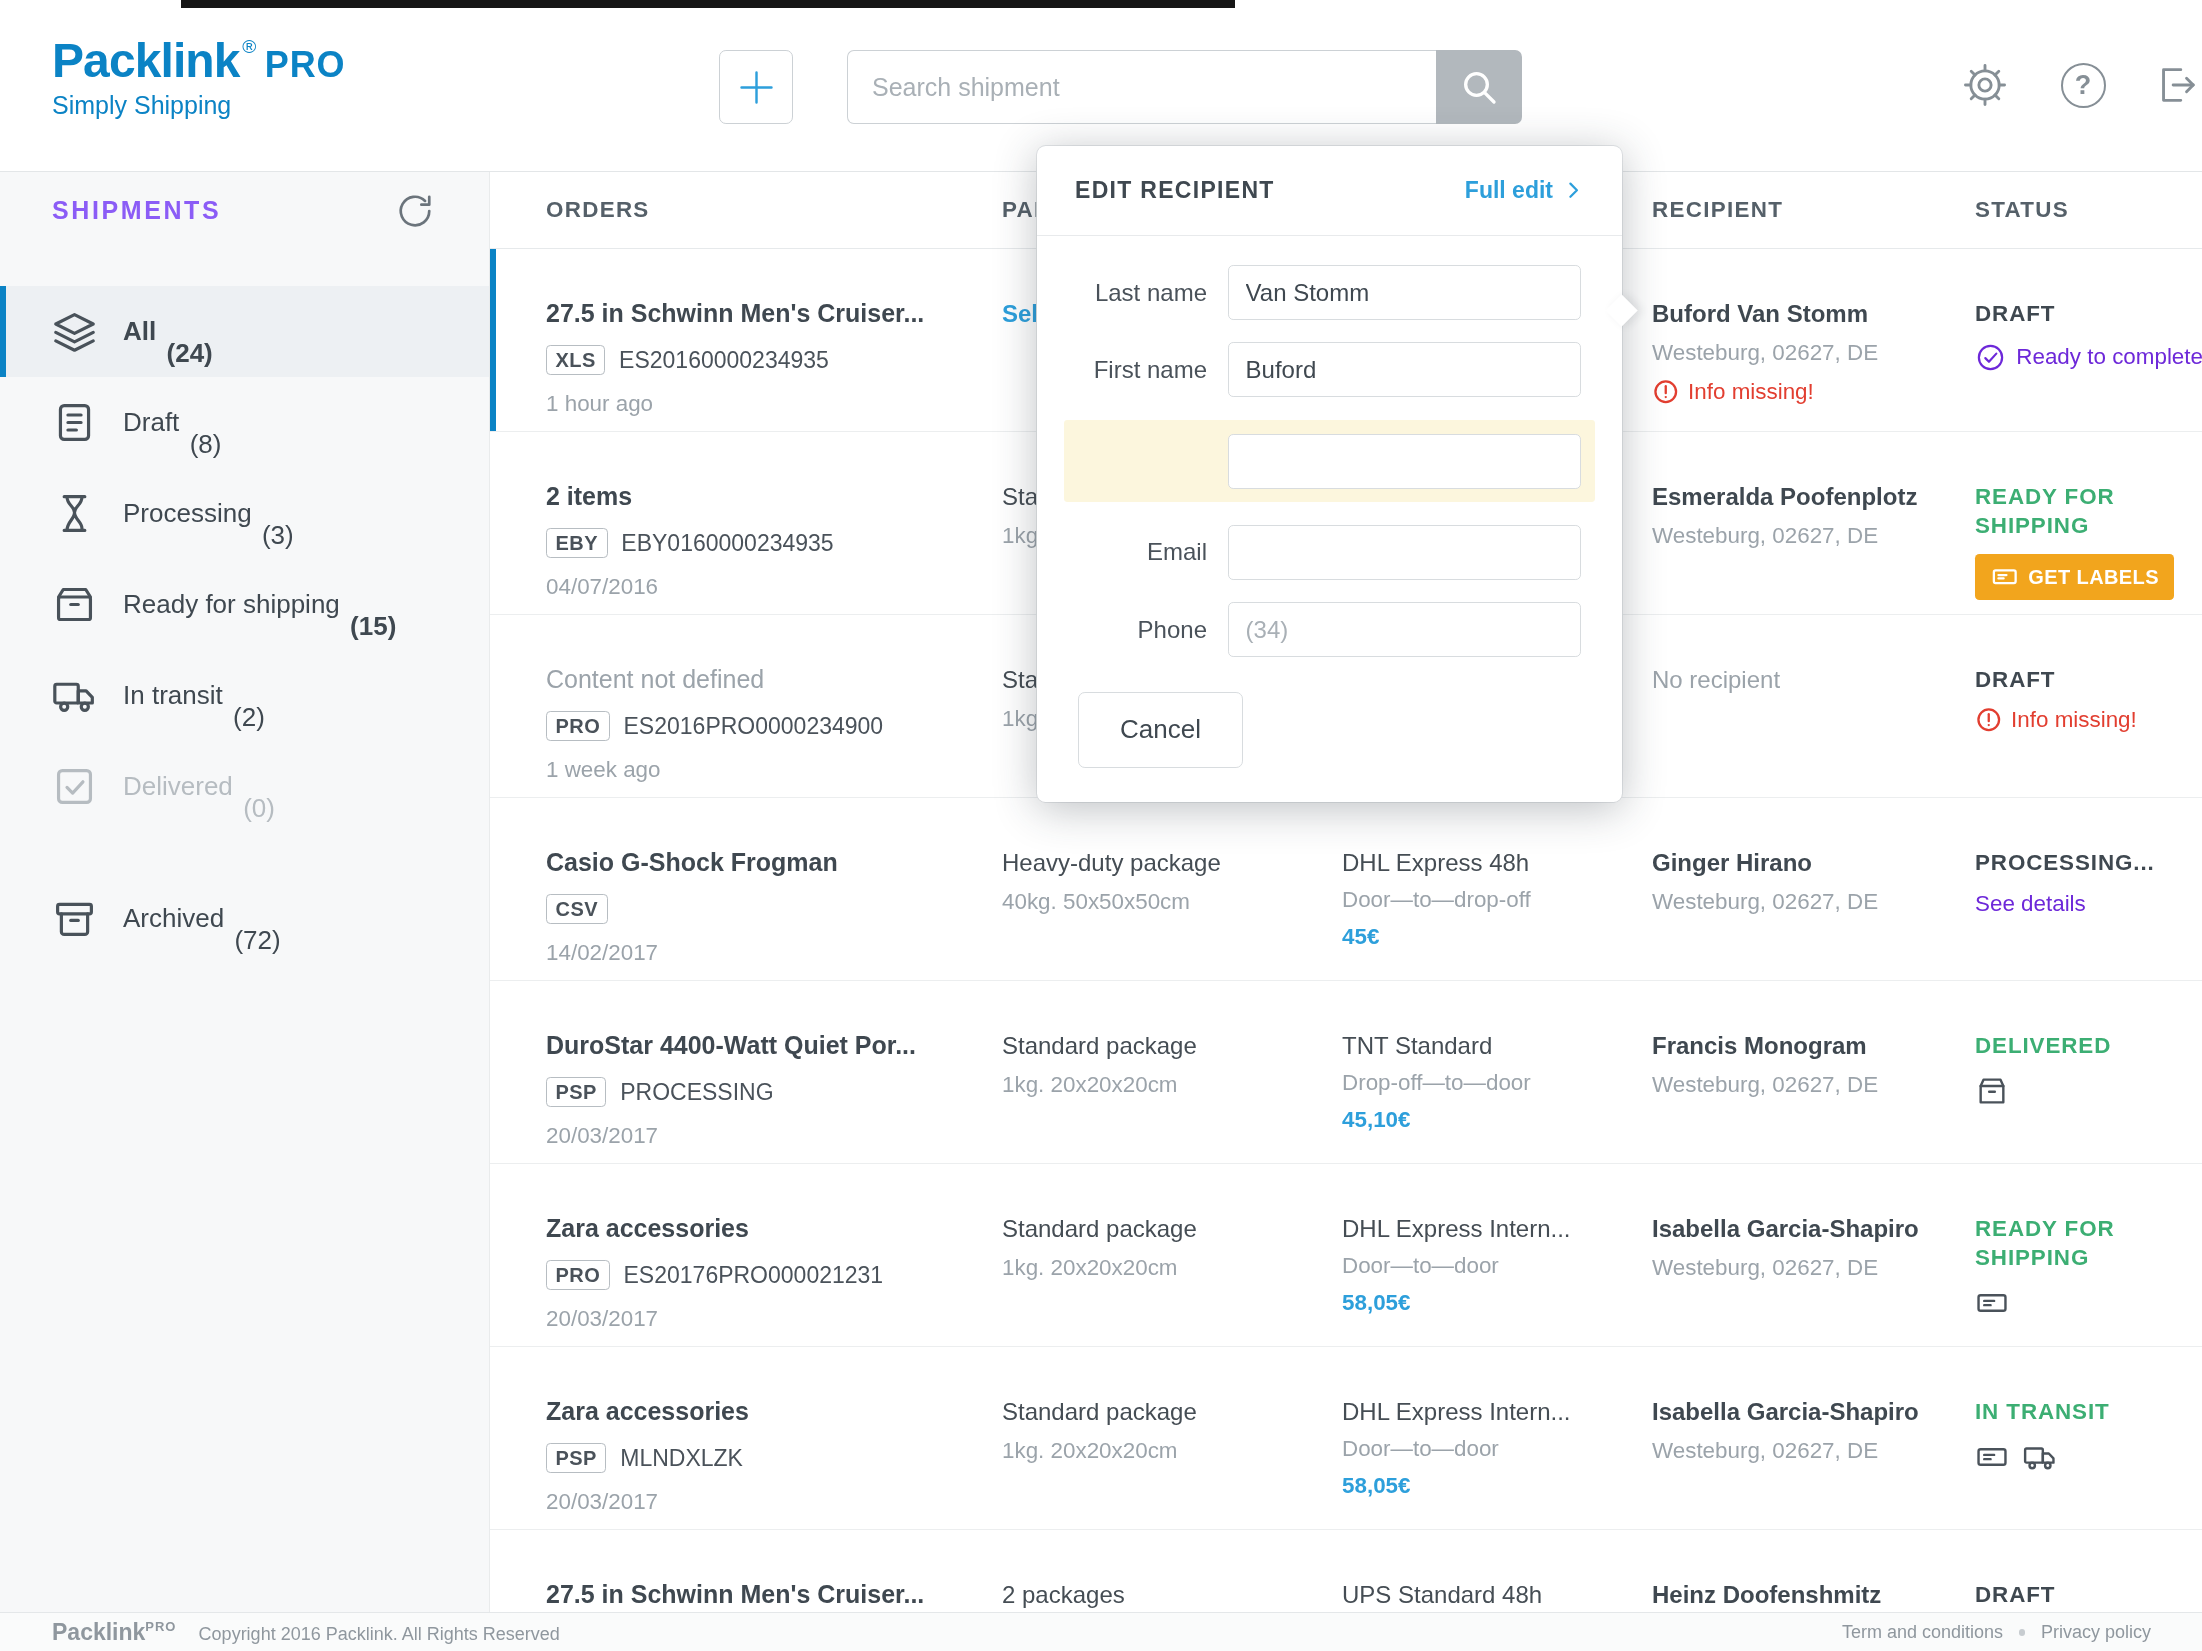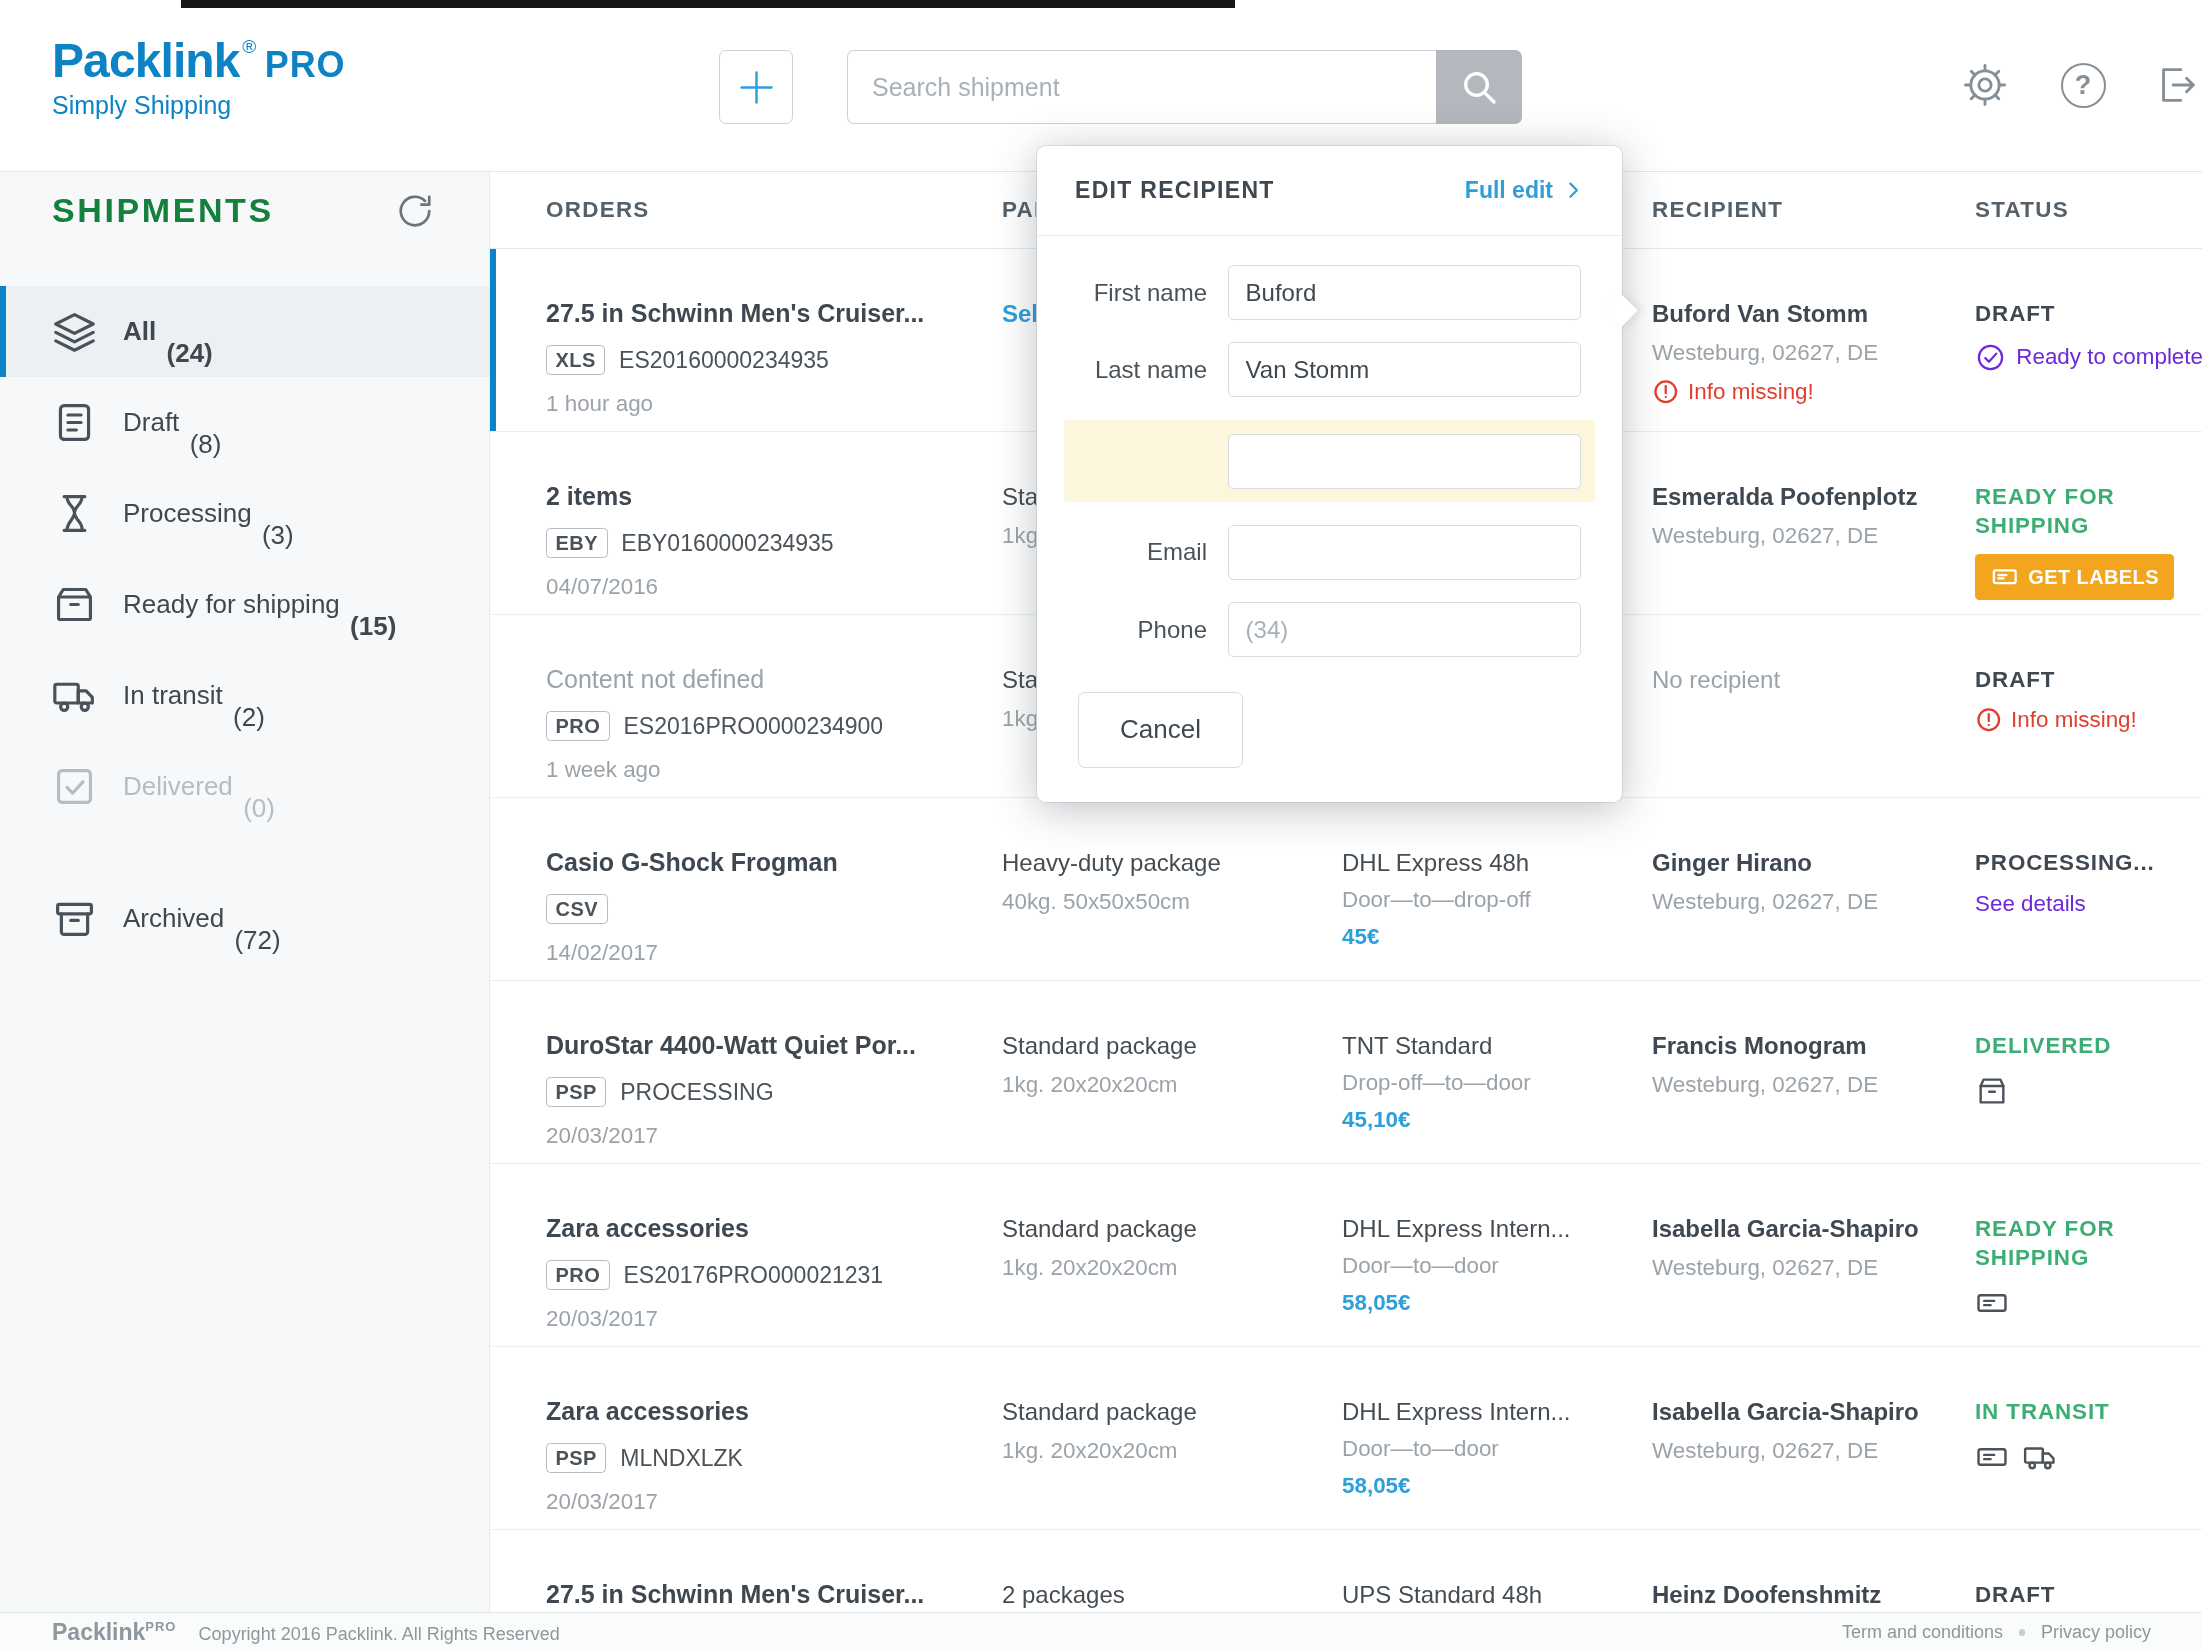--- a/index.html
+++ b/index.html
@@ -37,21 +37,21 @@
   .hicon svg{width:46px;height:46px;stroke-width:1.5;}
   .hicon.gear{left:1960px;}
   .hicon.help{left:2058px;}
   .hicon.logout{left:2151px;}
   .help-circle{width:45px;height:45px;border:2.6px solid #868f96;border-radius:50%;font-size:27px;font-weight:700;
                color:#868f96;display:flex;align-items:center;justify-content:center;}
 
   
   .sidebar{position:absolute;left:0;top:172px;bottom:40px;width:490px;background:#f7f8f9;border-right:0.9px solid #e9ebec;z-index:2;}
   .side-head{height:77px;display:flex;align-items:center;justify-content:space-between;padding:0 55px 0 52px;}
-  .side-title{font-size:34px;font-weight:700;letter-spacing:2.6px;color:#15803d;}
+  .side-title{font-size:25px;font-weight:700;letter-spacing:2.6px;color:#8b5cf6;}
   .refresh-btn{background:none;border:none;color:#6b747c;padding:0;}
   .refresh-btn svg{width:38px;height:38px;}
   .side-list{margin-top:37px;}
   .sitem{position:relative;height:91px;display:flex;align-items:center;padding-left:52px;font-size:26px;color:#3f4850;}
   .sitem .sicon{width:45px;height:45px;margin-right:26px;color:#49525a;flex:none;}
   .sitem .sicon svg{width:45px;height:45px;}
   .sitem .scount{margin-left:10.3px;margin-top:44px;}
   .sitem.selected{background:#edf0f3;font-weight:700;}
   .sel-bar{position:absolute;left:0;top:0;bottom:0;width:6px;background:#0b83c5;}
   .sitem.disabled{color:#b6bcc1;}
@@ -567,26 +567,26 @@
         <span data-interactable="false">Full edit</span>
         <span data-interactable="false">
           <svg viewBox="0 0 24 24" width="22.4" height="22.4">
               <path d="M9 5l7 7-7 7"></path>
             </svg>
         </span>
       </button>
     </div>
     <div class="modal-form" data-interactable="false">
       <div class="frow">
+        <label class="flabel" data-interactable="false">Last name</label>
+        <input class="finput" type="text" data-interactable="true" value="Van Stomm" style="">
+      </div>
+      <div class="frow">
         <label class="flabel" data-interactable="false">First name</label>
         <input class="finput" type="text" data-interactable="true" value="Buford" style="">
-      </div>
-      <div class="frow">
-        <label class="flabel" data-interactable="false">Last name</label>
-        <input class="finput" type="text" data-interactable="true" value="Van Stomm" style="">
       </div>
       <div class="addr-block" data-interactable="false">
         <div class="frow">
           <label class="flabel" data-interactable="false"></label>
           <input class="finput" type="text" data-interactable="true" value="" style="">
         </div>
       </div>
       <div class="frow">
         <label class="flabel" data-interactable="false">Email</label>
         <input class="finput" type="text" data-interactable="true" value="" style="">

